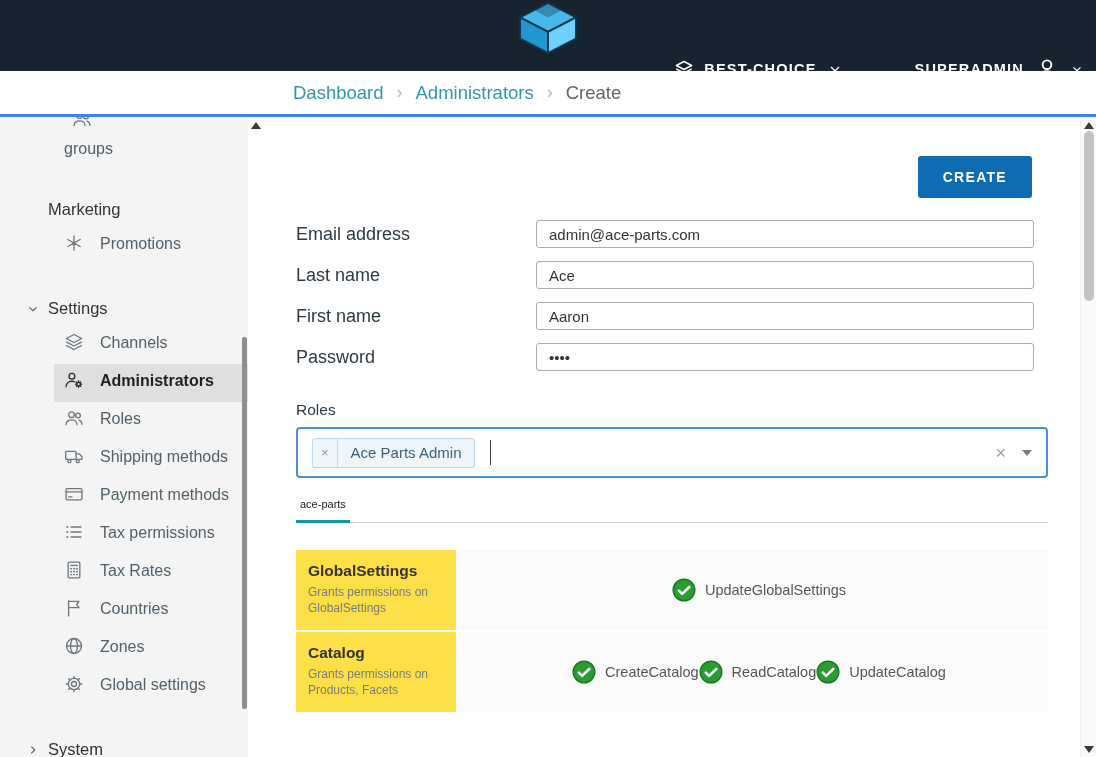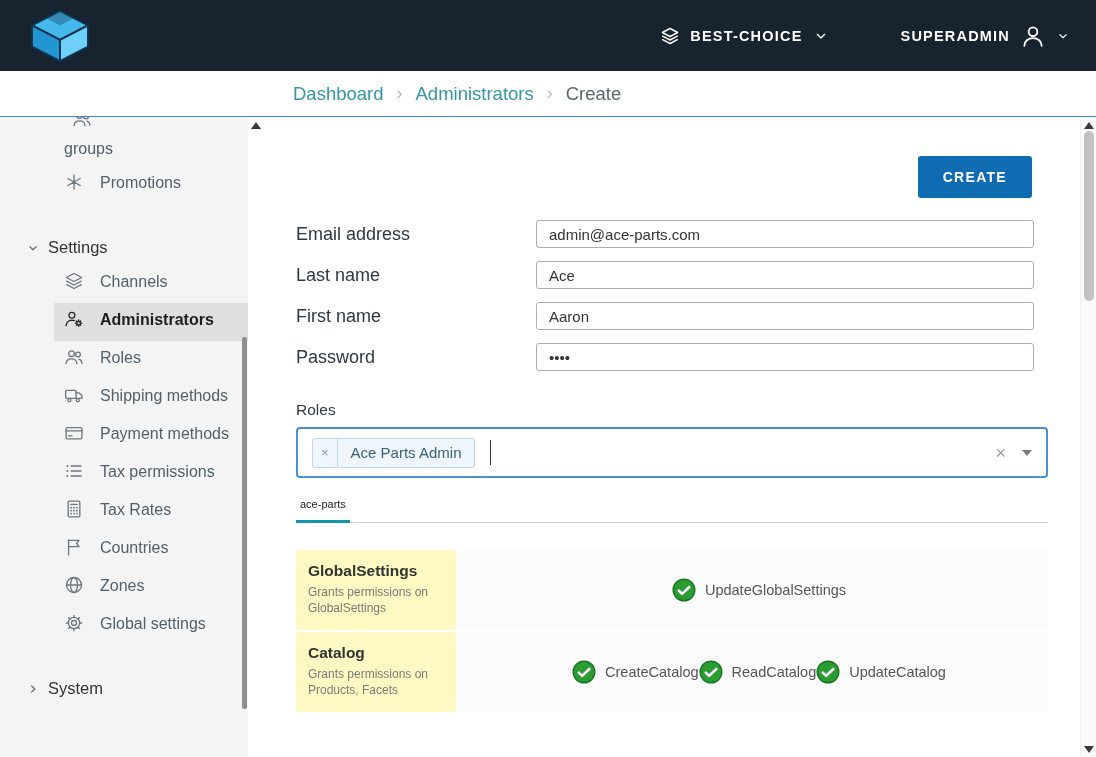--- a/index.html
+++ b/index.html
@@ -1,29 +1,29 @@
 <!DOCTYPE html>
 <html style="--header-bg: #17242f; --accent: #0f6bb2; --link: #3297a8; --tab-underline: #1296aa; --check-green: #2b9c31; --sidebar-bg: #f4f4f4; --sidebar-active-bg: #dfdfdf; --focus-border: #4a90d5;"><head>
 <meta charset="utf-8">
 <style>
   * { margin:0; padding:0; box-sizing:border-box; }
   html,body { width:1096px; height:757px; overflow:hidden; background:#fff;
     font-family:"Liberation Sans","DejaVu Sans",sans-serif; }
 
   
   .app-header { height:71px; background:var(--header-bg,#17242f); display:flex;
-    align-items:center; padding:0 26px; color:#fff; }
+    align-items:center; padding:0 12px; color:#fff;flex-direction:column; }
   .logo-wrap { display:flex; align-items:center; }
   .header-right { margin-left:auto; display:flex; align-items:center; gap:72px; }
   .hdr-group { display:flex; align-items:center; gap:10px; font-size:14.5px;
     font-weight:bold; letter-spacing:1.2px; cursor:pointer; }
   .hdr-ic { color:#fff; display:inline-flex; }
 
   
-  .breadcrumb-bar { height:46px; background:#fff; border-bottom:1px solid #3b82f6;
+  .breadcrumb-bar { height:46px; background:#fff; border-bottom:3px solid #3b82f6;
     display:flex; align-items:center; padding-left:293px; }
   .breadcrumb { display:flex; align-items:center; gap:13px; font-size:18.5px; }
   .crumb-link { color:var(--link,#3297a8); cursor:pointer; }
   .crumb-current { color:#5b6770; }
   .crumb-sep { color:#b3bcc3; font-size:18px; }
 
   
   .body-row { display:flex; height:640px; }
   .sidebar { width:248px; background:var(--sidebar-bg,#f4f4f4); overflow:hidden;
     position:relative; padding-top:0; }
@@ -80,21 +80,21 @@
   .clear-x { color:#9a9a9a; font-size:18px; cursor:pointer; line-height:1; }
   .caret-solid { width:0; height:0; border-left:5px solid transparent; border-right:5px solid transparent;
     border-top:6px solid #7b7b7b; cursor:pointer; }
 
   .tabs-row { margin-top:16px; border-bottom:1px solid #cfcfcf; }
   .tab { display:inline-block; font-size:11px; color:#222; padding:2px 4px 10px;
     border-bottom:3px solid var(--tab-underline,#1296aa); margin-bottom:-1px; cursor:pointer; }
 
   .perm-table { margin-top:27px; }
   .perm-row { display:flex; background:#fbfbfb; border-bottom:2px solid #fff; min-height:82px; }
-  .perm-left { width:160px; background:#fef9c3; padding:12px 10px 12px 12px; }
+  .perm-left { width:160px; background:#fde047; padding:12px 10px 12px 12px; }
   .perm-name { font-size:15.5px; font-weight:bold; color:#333; margin-bottom:4px; }
   .perm-desc { font-size:12px; color:#7a7a7a; line-height:1.35; }
   .perm-cells { flex:1; display:flex; justify-content:center; align-items:center;
     padding-left:14px; }
   .perm-item { display:flex; align-items:center; gap:9px; font-size:14.5px; color:#565656; }
 </style>
 </head>
 <body>
 
 <header class="app-header">
@@ -157,20 +157,23 @@
       <span class="ic">
         <svg width="20" height="20" viewBox="0 0 24 24" fill="none" stroke="currentColor" stroke-width="1.6" stroke-linecap="round" stroke-linejoin="round">
           <circle cx="9" cy="8" r="3.4"></circle>
             <path d="M2.5 20c0-3.6 2.9-5.8 6.5-5.8s6.5 2.2 6.5 5.8"></path>
             <circle cx="16.8" cy="9" r="2.8"></circle>
             <path d="M18 14.5c2.2.7 3.5 2.4 3.5 5"></path>
         </svg>
       </span><span>groups</span>
     </div>
 
+    <div class="nav-section-title static">
+      <span>Marketing</span>
+    </div>
 
     <div class="nav-item">
       <span class="ic">
         <svg width="20" height="20" viewBox="0 0 24 24" fill="none" stroke="currentColor" stroke-width="1.6" stroke-linecap="round">
           <path d="M12 3.5v17M4.6 7.75l14.8 8.5M19.4 7.75 4.6 16.25"></path>
         </svg>
       </span><span>Promotions</span>
     </div>
 
     <div class="nav-section-title">

